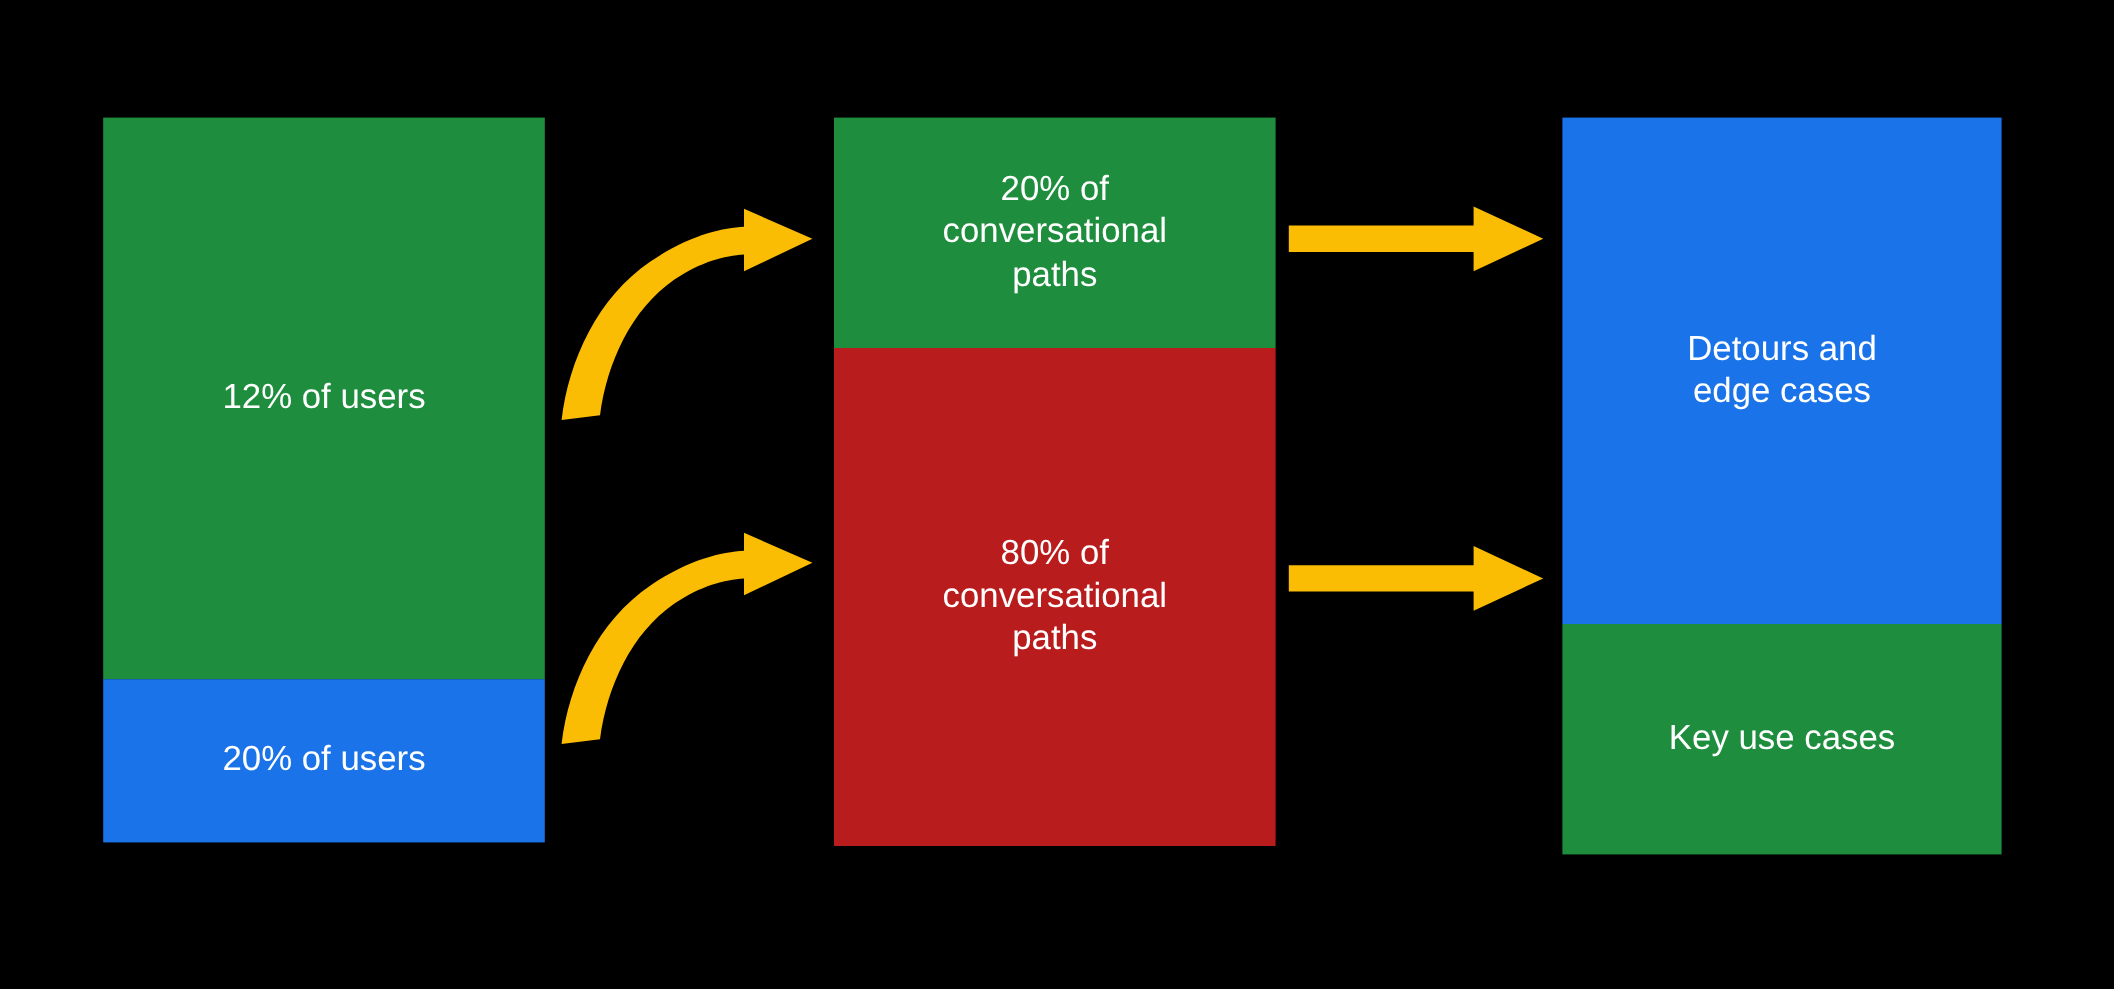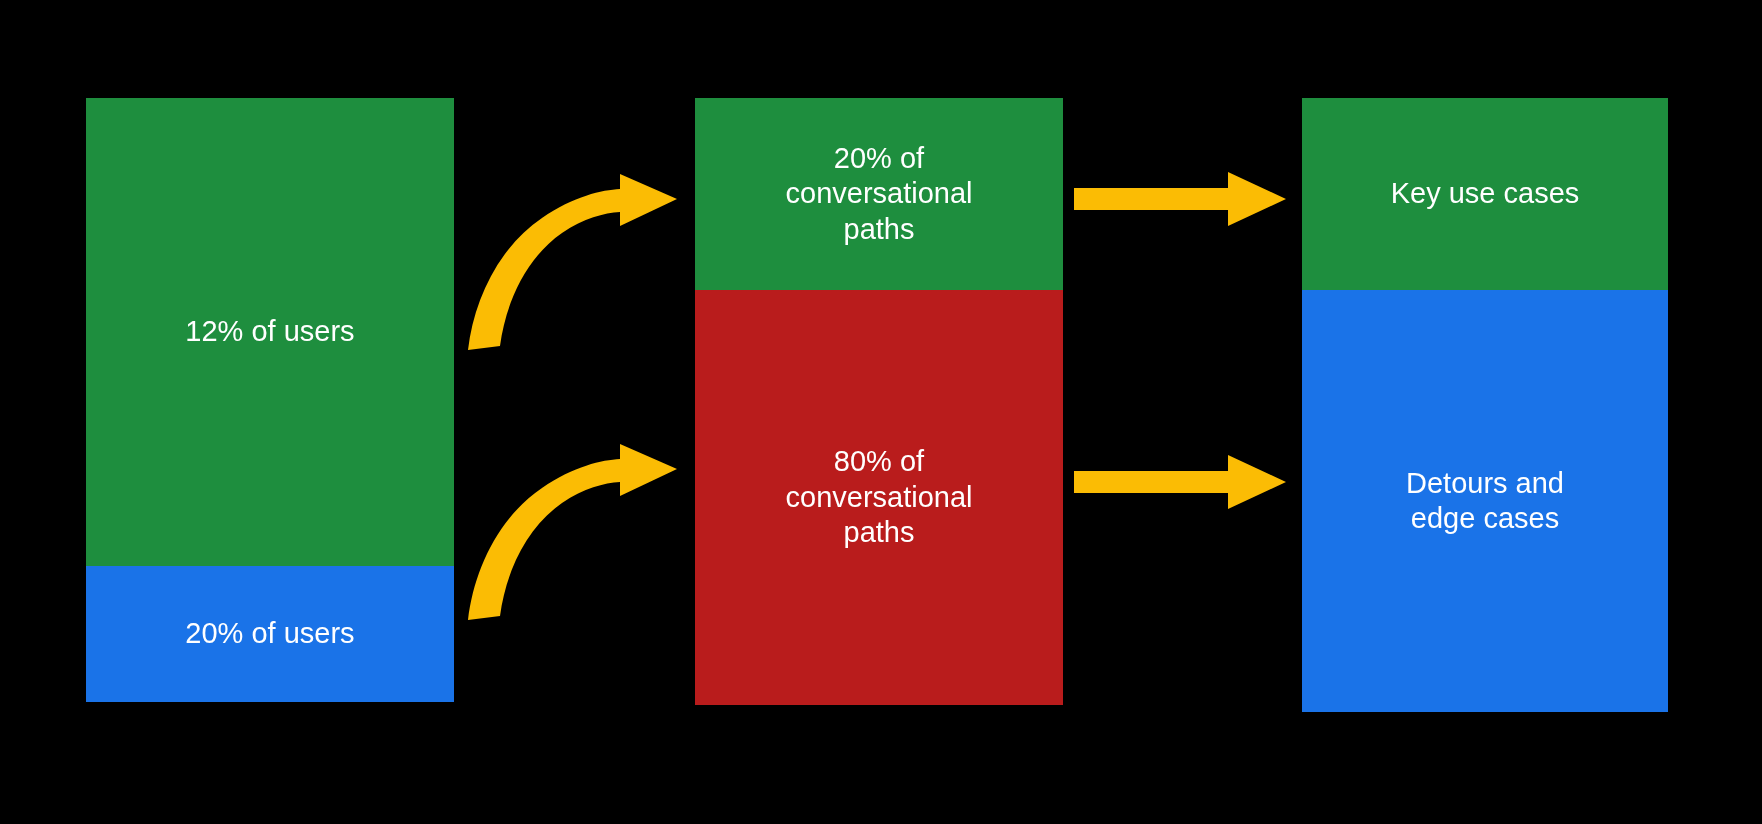--- a/index.html
+++ b/index.html
@@ -100,26 +100,26 @@
 paths</span>
     </div>
     <div class="seg seg-blue">
       <span class="seg-label">80% of
 conversational
 paths</span>
     </div>
   </div>
 
   <div class="col" id="col-outcomes">
-    <div class="seg seg-green">
-      <span class="seg-label">Key use cases</span>
-    </div>
     <div class="seg seg-blue">
       <span class="seg-label">Detours and
 edge cases</span>
+    </div>
+    <div class="seg seg-green">
+      <span class="seg-label">Key use cases</span>
     </div>
   </div>
 
   <svg class="arrow-svg" id="arrow-curve-top" width="250" height="220" viewBox="0 0 250 220">
     <path d="M 18 200
              C 24 150, 48 98, 92 68
              C 124 46, 152 40, 170 39
              L 170 24
              L 227 49
              L 170 76

